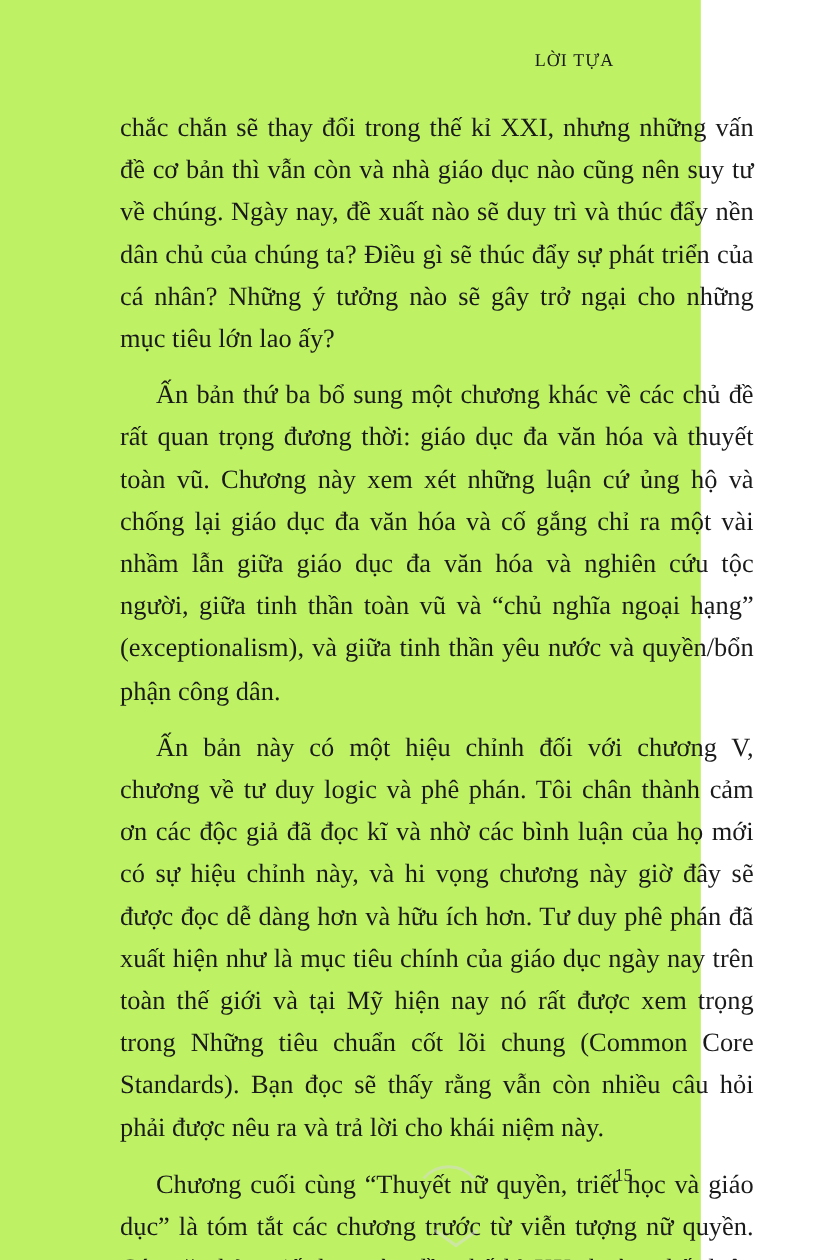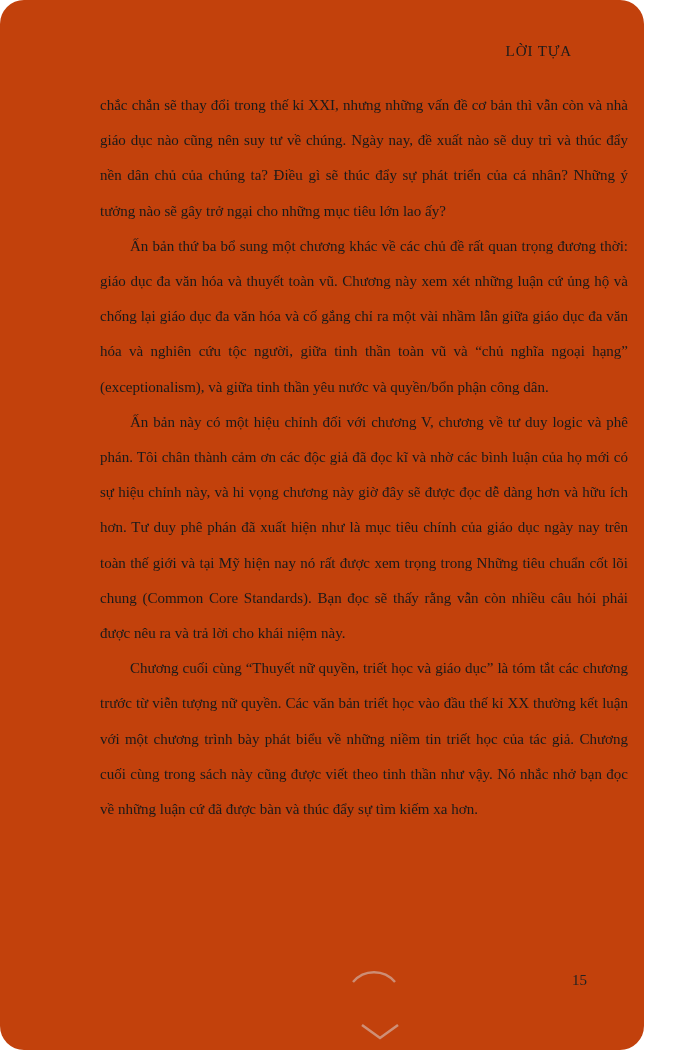--- a/index.html
+++ b/index.html
@@ -11,24 +11,23 @@
     height: 1050px;
     background: #ffffff;
     font-family: "Liberation Serif", "DejaVu Serif", serif;
     color: #1a1a1a;
     overflow: hidden;
     position: relative;
   }
 
   .page {
     position: relative;
-    width: 644px;
+    width: 584px;
     height: 1050px;
-    background: #c2410c;
-    border-radius: 24px;
+    background: #bef264;
   }
 
   
   .running-head {
     position: absolute;
     top: 44px;
     left: 100px;
     right: 72px;
     text-align: right;
     font-family: "Liberation Serif", "DejaVu Serif", serif;
@@ -42,30 +41,30 @@
   
   .text-block {
     position: absolute;
     top: 88px;
     left: 100px;
     width: 528px;
   }
 
   .para {
     margin: 0;
-    font-size: 15px;
+    font-size: 22px;
     line-height: 35.2px;
     text-align: justify;
     text-justify: inter-word;
     color: #1a1a1a;
     -webkit-font-smoothing: antialiased;
   }
 
   .para + .para {
-    margin-top: 0;
+    margin-top: 12px;
   }
 
   .para.indented {
     text-indent: 30px;
   }
 
   
   .para { text-align-last: left; }
 
   

